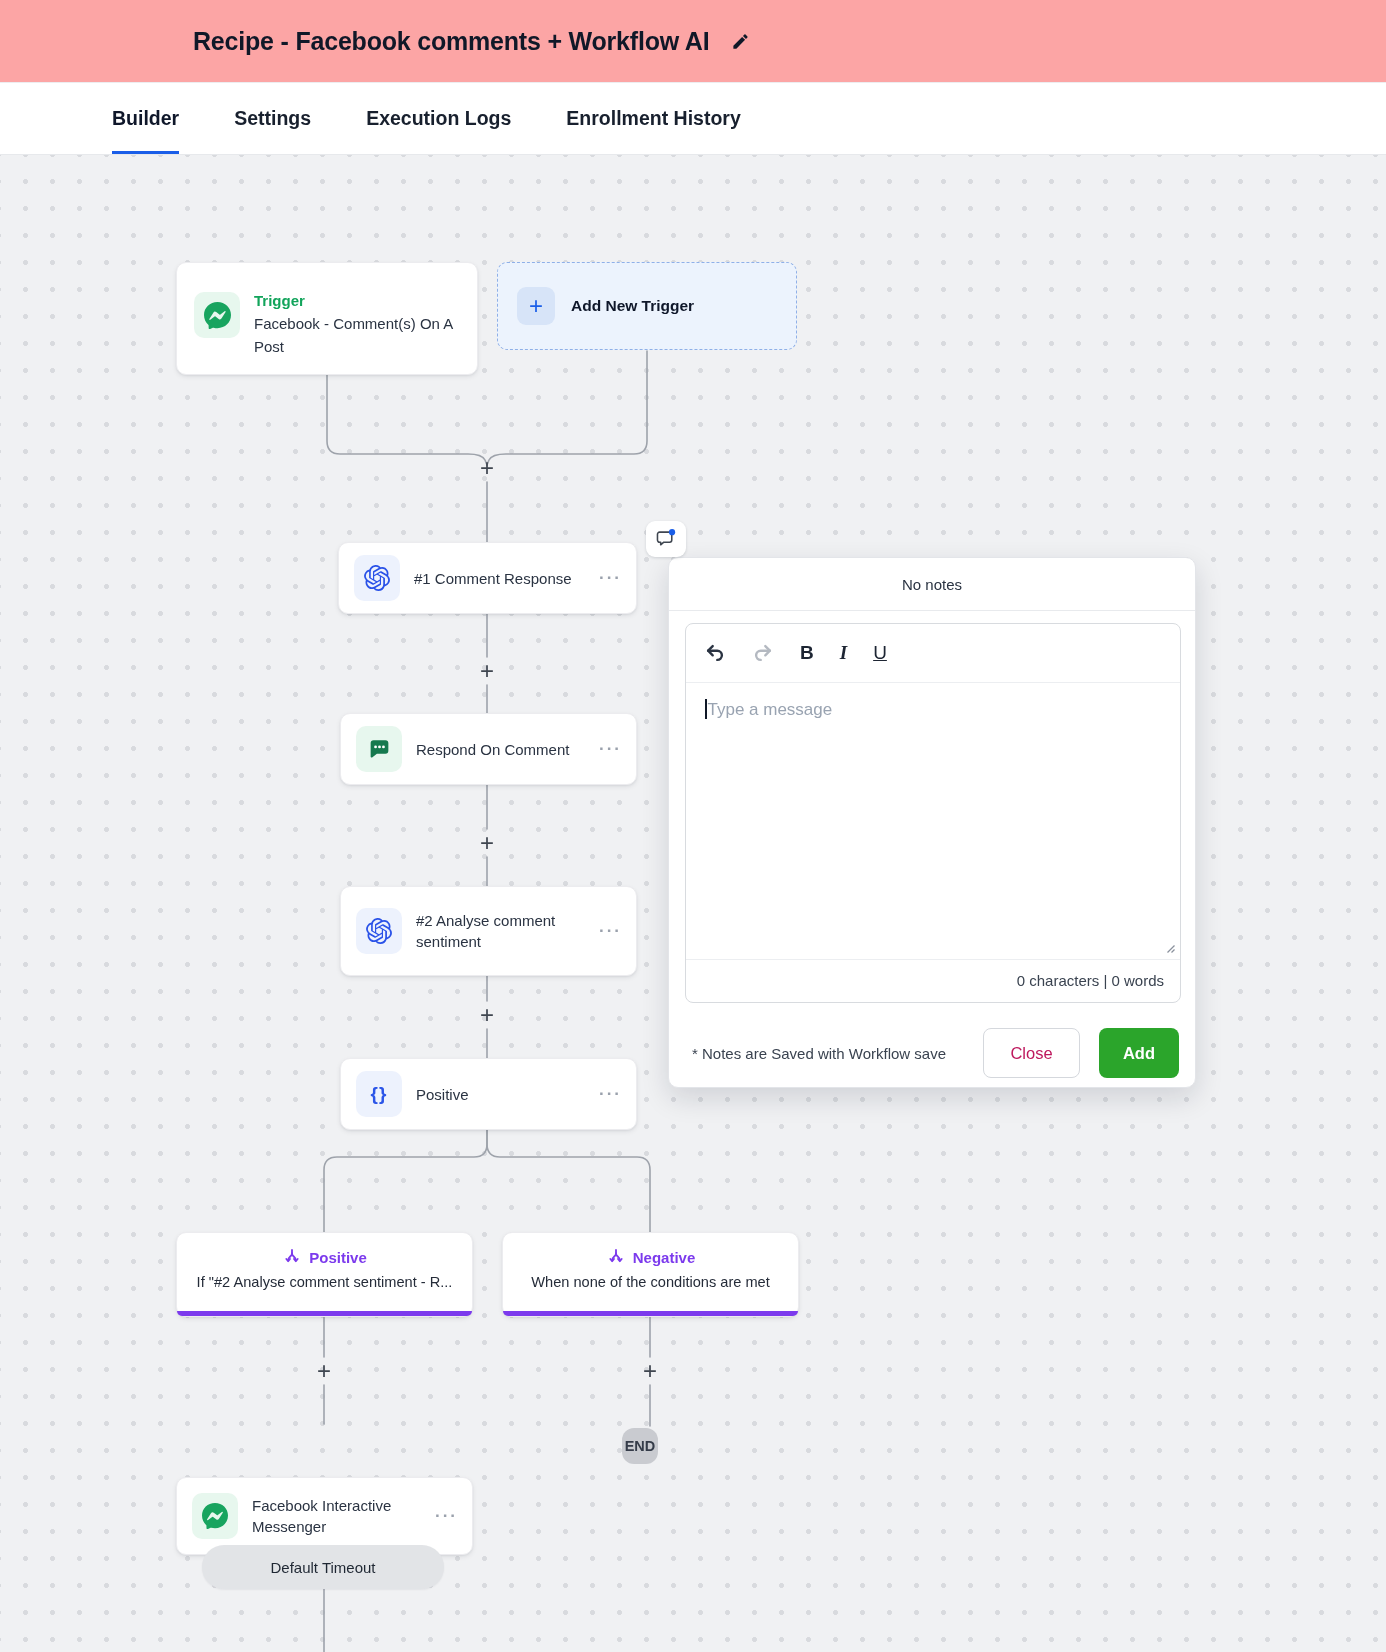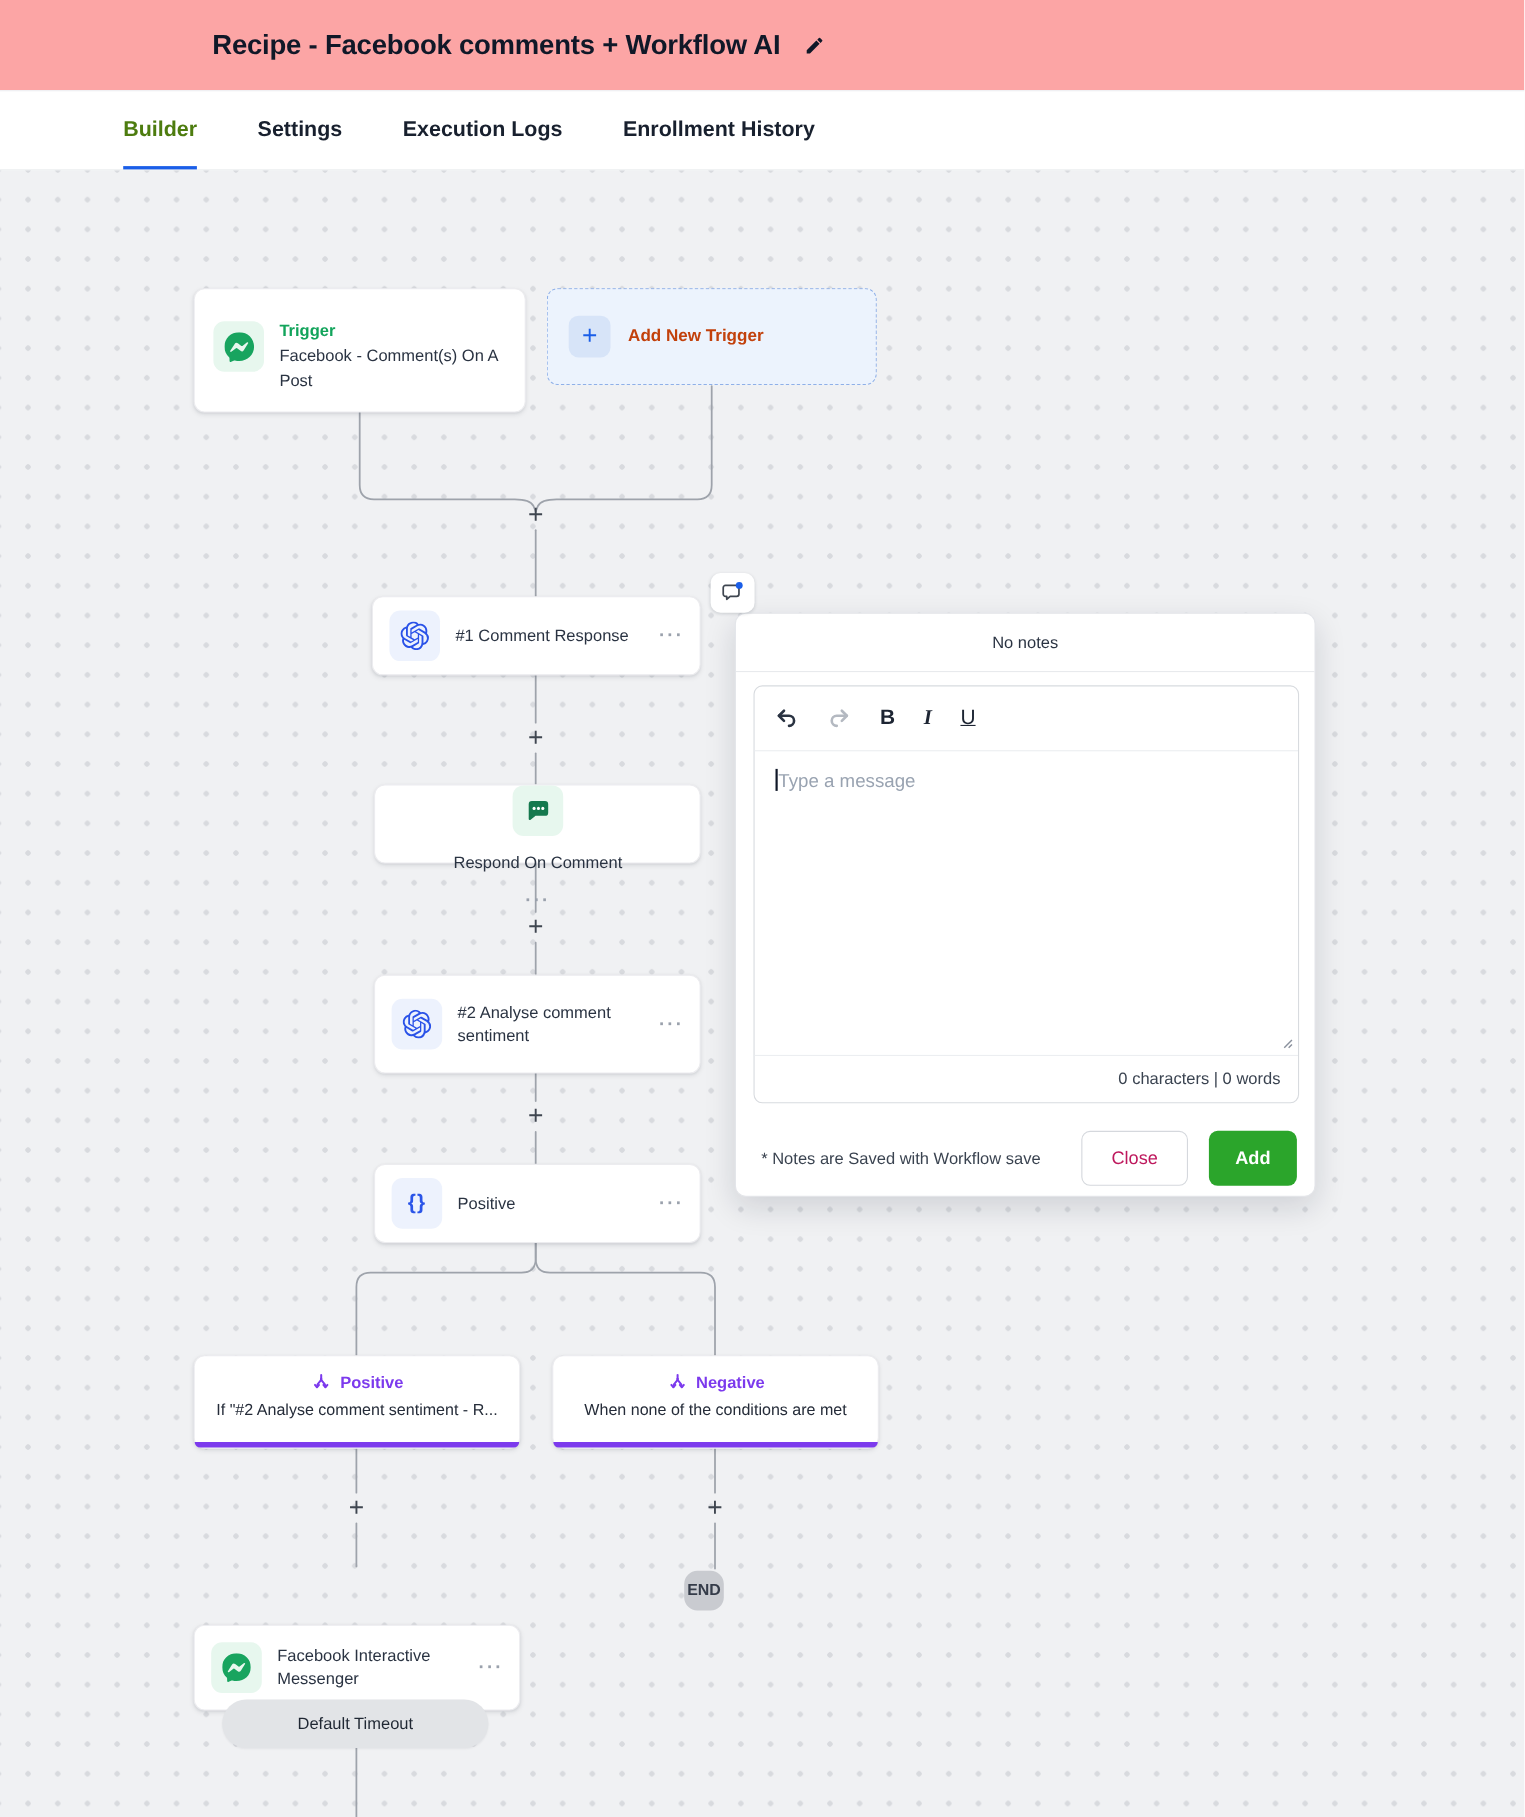--- a/index.html
+++ b/index.html
@@ -10,21 +10,21 @@
   
   .topbar { height:82px; display:flex; align-items:center; padding-left:193px; background:#fca5a5; }
   .topbar h1 { font-size:25px; font-weight:700; color:#101828; letter-spacing:-0.2px; }
   .pencil { margin-left:22px; display:flex; align-items:center; cursor:pointer; }
 
   
   .tabs { height:73px; border-top:1px solid #ededf0; border-bottom:1px solid #e7e9ec;
           display:flex; align-items:stretch; padding-left:112px; gap:55px; background:#fff; }
   .tab { display:flex; align-items:center; font-size:19.5px; font-weight:600; color:#18202e;
          border-bottom:3px solid transparent; padding-top:3px; cursor:pointer; }
-  .tab.active { color:#4d7c0f; border-bottom-color:#1a5ee8; }
+  .tab.active { color:#0f172a; border-bottom-color:#1a5ee8; }
 
   
   .canvas { position:relative; width:1386px; height:1497px; background-color:#f0f1f3;
             background-image:radial-gradient(circle,#d8dade 2.2px, transparent 2.7px);
             background-size:27px 27px; background-position:12px 13px; overflow:hidden; }
   .connectors { position:absolute; left:0; top:0; z-index:0; }
 
   .card { position:absolute; background:#fff; border:1px solid #ececef; border-radius:10px;
           box-shadow:0 1px 2px rgba(16,24,40,.05), 0 2px 5px rgba(16,24,40,.08); z-index:3; }
 
@@ -41,21 +41,21 @@
   
   .trigger-card { display:flex; align-items:flex-start; gap:14px; padding:29px 14px 0 17px; }
   .trigger-kicker { font-size:15px; font-weight:700; color:#12a45b; margin-bottom:3px; }
   .trigger-title { font-size:15px; color:#2a3342; line-height:23px; width:212px; }
 
   
   .add-trigger { position:absolute; background:#ecf3fd; border:1.6px dashed #8fb0e8; border-radius:10px;
                  display:flex; align-items:center; gap:16px; padding-left:19px; z-index:3; cursor:pointer; }
   .plus-tile { width:38px; height:38px; border-radius:9px; background:#d7e4f8; display:flex;
                align-items:center; justify-content:center; font-size:24px; font-weight:400; color:#1a5ee8; }
-  .add-trigger-label { font-size:15.5px; font-weight:700; color:#c2410c; }
+  .add-trigger-label { font-size:15.5px; font-weight:700; color:#0f172a; }
 
   
   .plus { position:absolute; transform:translate(-50%,-50%); font-size:24px; font-weight:400;
           color:#3f4650; z-index:2; cursor:pointer; line-height:1; }
 
   
   .branch { text-align:center; }
   .branch-top { display:flex; align-items:center; justify-content:center; gap:7px; margin-top:14px; }
   .branch-label { font-size:15px; font-weight:700; color:#7c3aed; }
   .branch-cond { margin-top:7px; font-size:14.6px; color:#252c39; white-space:nowrap; overflow:hidden; padding:0 8px; }
@@ -176,21 +176,21 @@
       <span class="more-dots">···</span>
     </div>
 
     <div class="note-chip" style="left:646px; top:366px;">
       <svg width="22" height="22" viewBox="0 0 24 24">
         <path d="M5 4.5h11a2.3 2.3 0 0 1 2.3 2.3v6.4a2.3 2.3 0 0 1-2.3 2.3H9.6l-3.4 2.8v-2.8H5a2.3 2.3 0 0 1-2.3-2.3V6.8A2.3 2.3 0 0 1 5 4.5z" fill="#fff" stroke="#3f4650" stroke-width="1.7" stroke-linejoin="round"></path>
         <circle cx="18.6" cy="4.6" r="3.4" fill="#1a5ee8"></circle>
       </svg>
     </div>
 
-    <div class="card node" style="left:340px; top:558px; width:297px; height:72px;flex-direction:column;">
+    <div class="card node" style="left:340px; top:558px; width:297px; height:72px;">
       <span class="icon-tile tile-green">
         <svg width="25" height="25" viewBox="0 0 24 24">
           <path d="M3.5 5.8A2.8 2.8 0 0 1 6.3 3h11.4a2.8 2.8 0 0 1 2.8 2.8v7.4a2.8 2.8 0 0 1-2.8 2.8H9.5l-4.3 3.5c-.66.54-1.7.07-1.7-.79z" fill="#15794e"></path>
           <circle cx="8.2" cy="9.5" r="1.35" fill="#fff"></circle>
             <circle cx="12" cy="9.5" r="1.35" fill="#fff"></circle>
             <circle cx="15.8" cy="9.5" r="1.35" fill="#fff"></circle>
         </svg>
       </span>
       <span class="node-label">Respond On Comment</span>
       <span class="more-dots">···</span>

